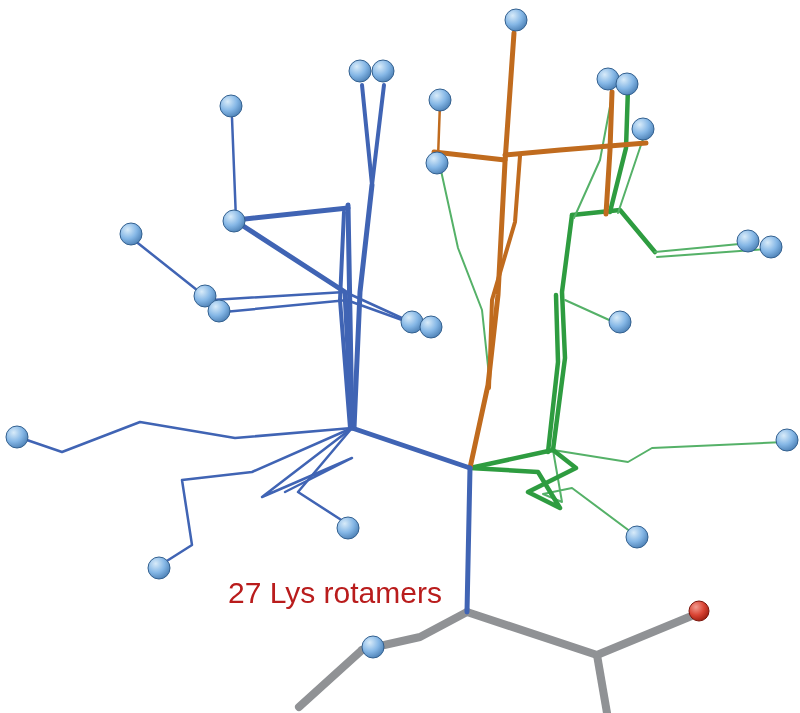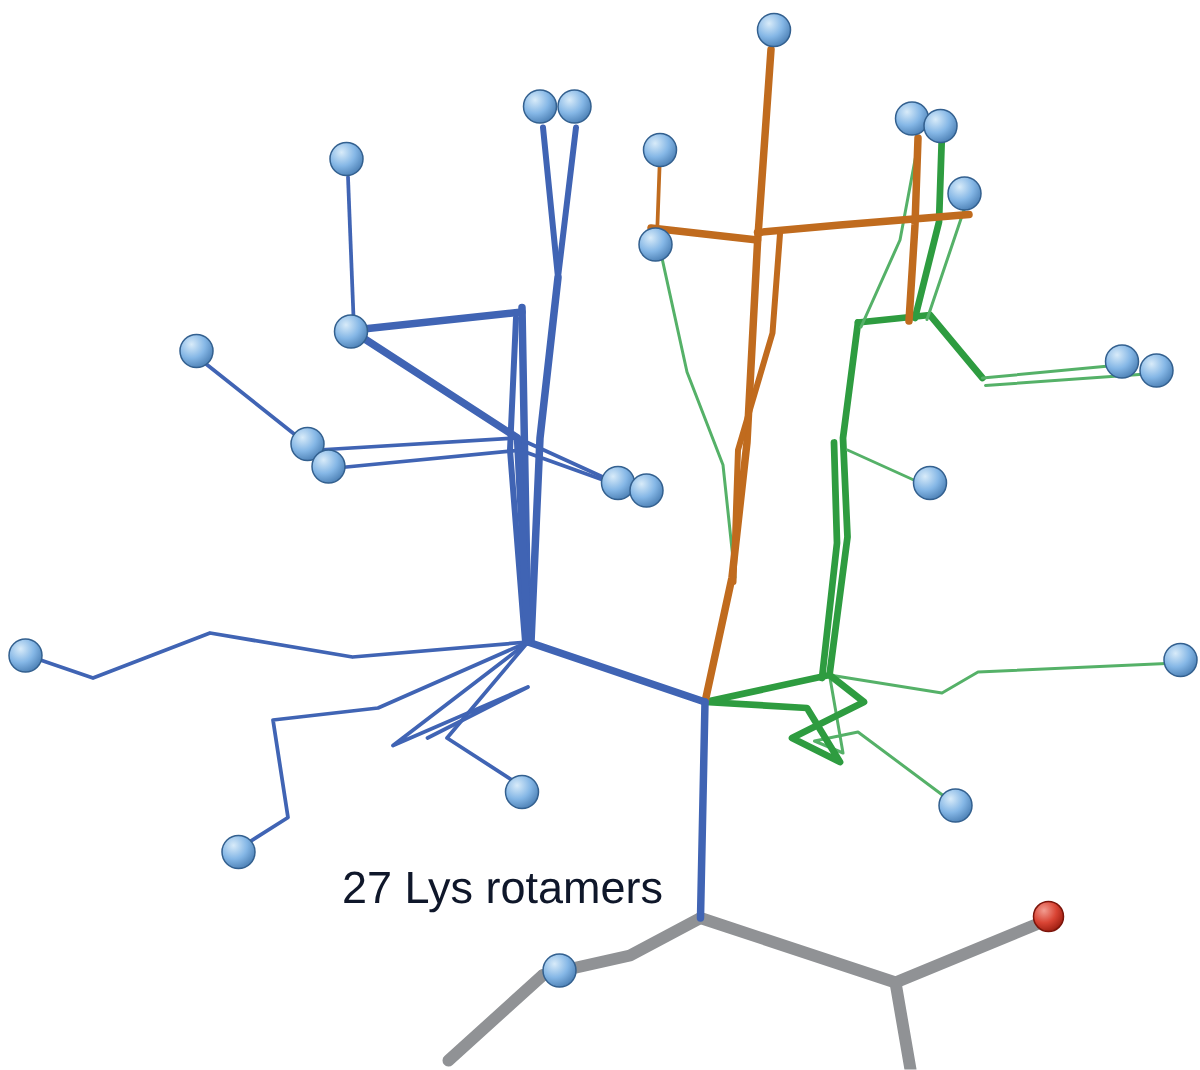--- a/index.html
+++ b/index.html
@@ -121,14 +121,14 @@
         <circle cx="620" cy="322" r="11" fill="url(#gradN)" stroke="#33608f" stroke-width="1"></circle>
         <circle cx="17" cy="437" r="11" fill="url(#gradN)" stroke="#33608f" stroke-width="1"></circle>
         <circle cx="787" cy="440" r="11" fill="url(#gradN)" stroke="#33608f" stroke-width="1"></circle>
         <circle cx="348" cy="528" r="11" fill="url(#gradN)" stroke="#33608f" stroke-width="1"></circle>
         <circle cx="637" cy="537" r="11" fill="url(#gradN)" stroke="#33608f" stroke-width="1"></circle>
         <circle cx="159" cy="568" r="11" fill="url(#gradN)" stroke="#33608f" stroke-width="1"></circle>
         <circle cx="373" cy="647" r="11" fill="url(#gradN)" stroke="#33608f" stroke-width="1"></circle>
         <circle cx="699" cy="611" r="10" fill="url(#gradO)" stroke="#7c150b" stroke-width="1"></circle>
       </g>
   </svg>
-  <div class="figure-label" style="color: #0f172a;">27 Lys rotamers</div>
+  <div class="figure-label" style="color: #b91c1c;">27 Lys rotamers</div>
 </div>
 
 </body></html>

